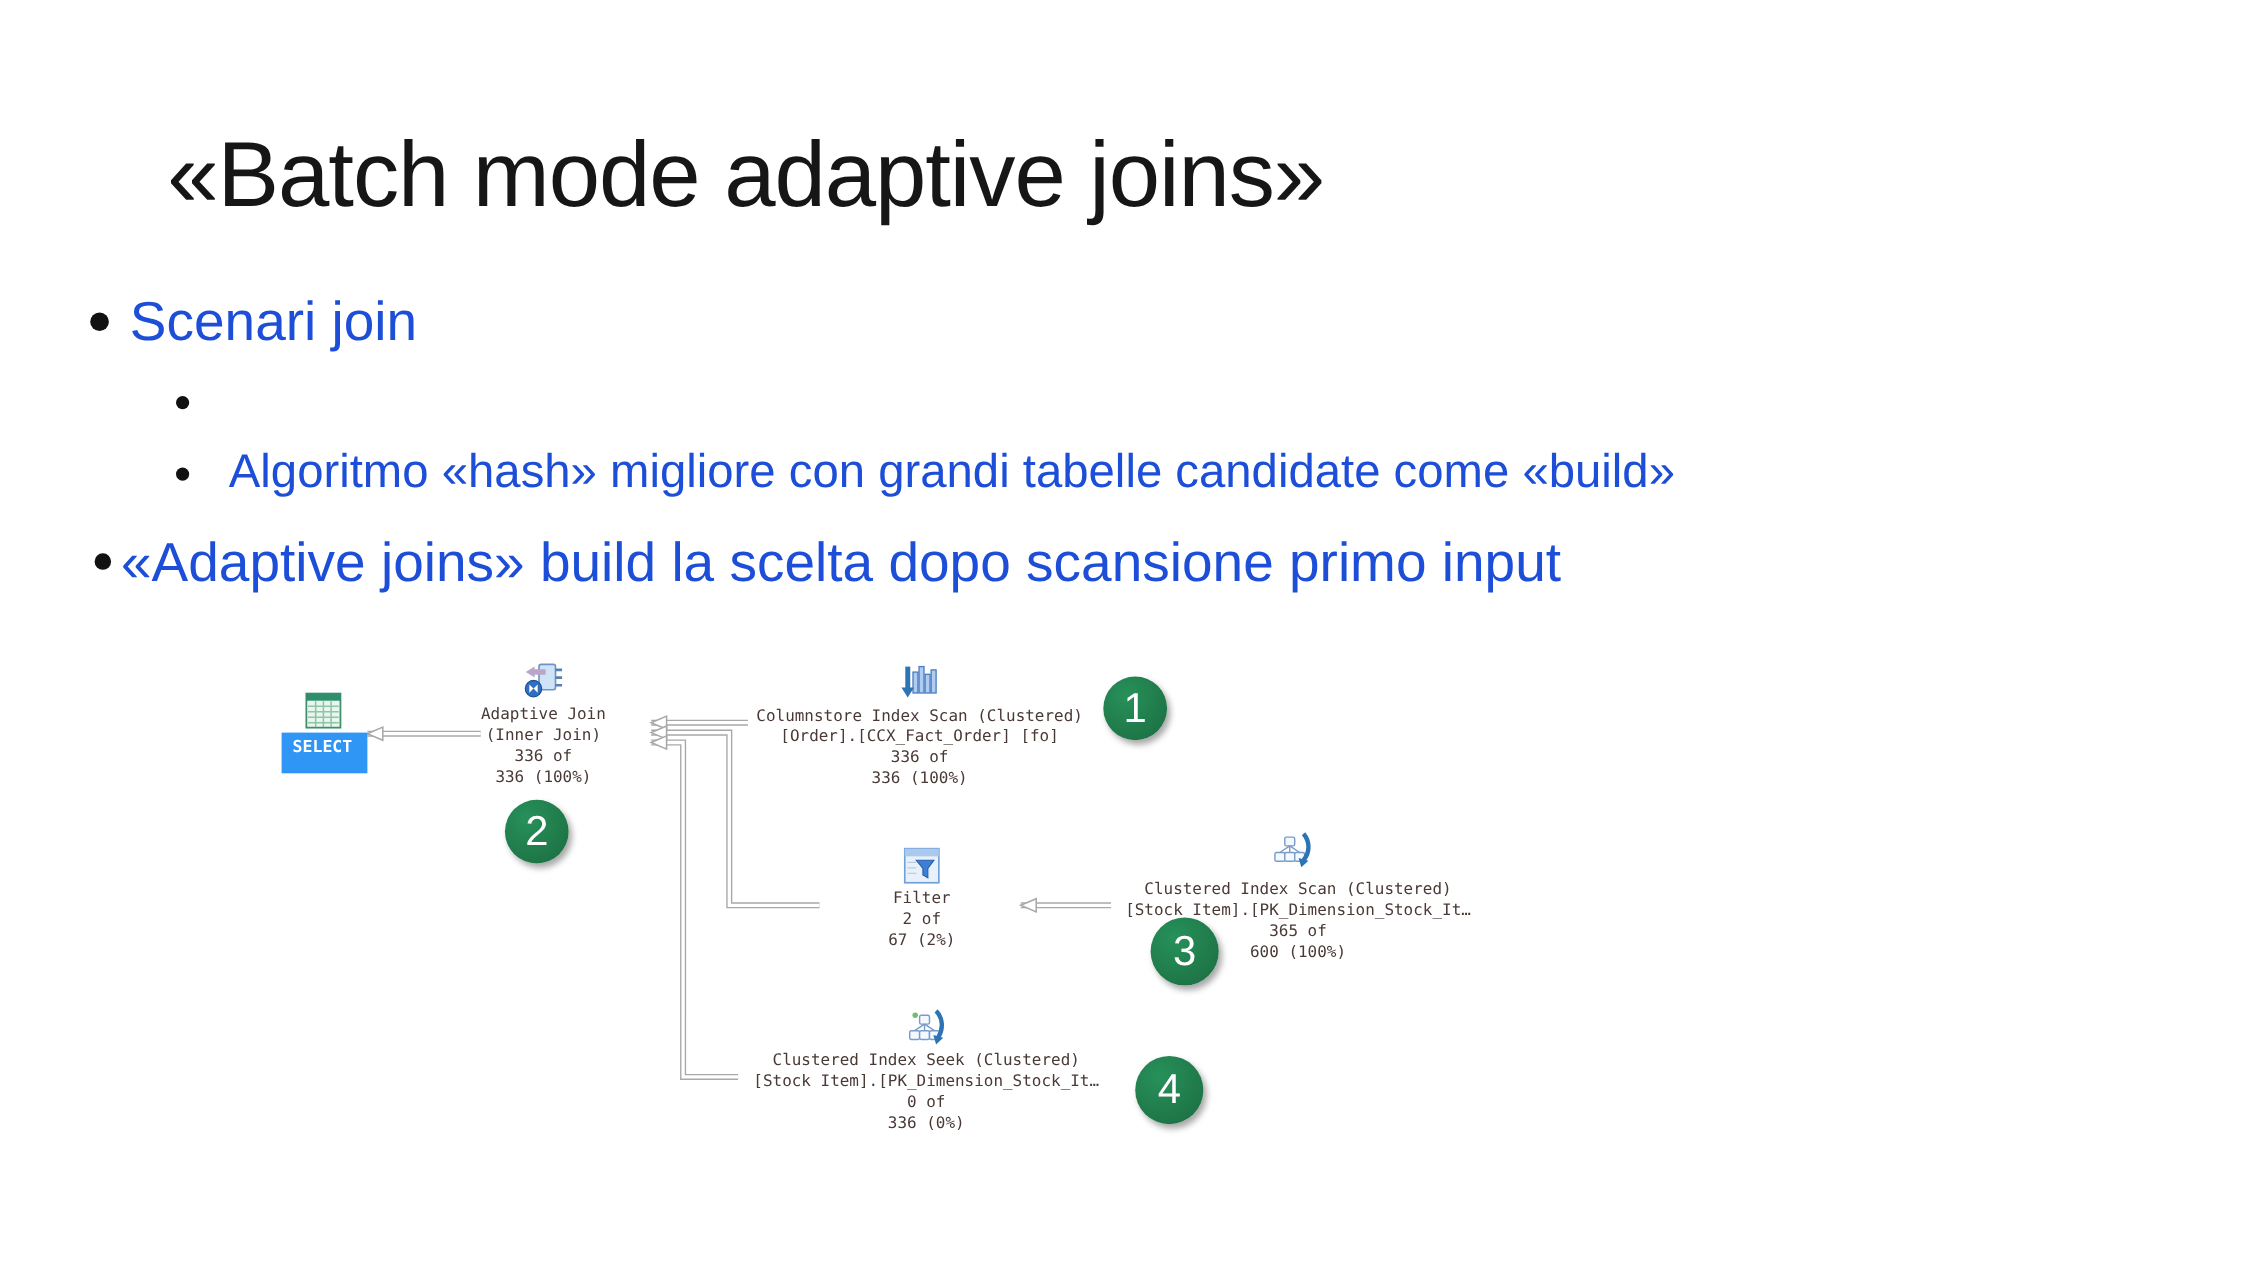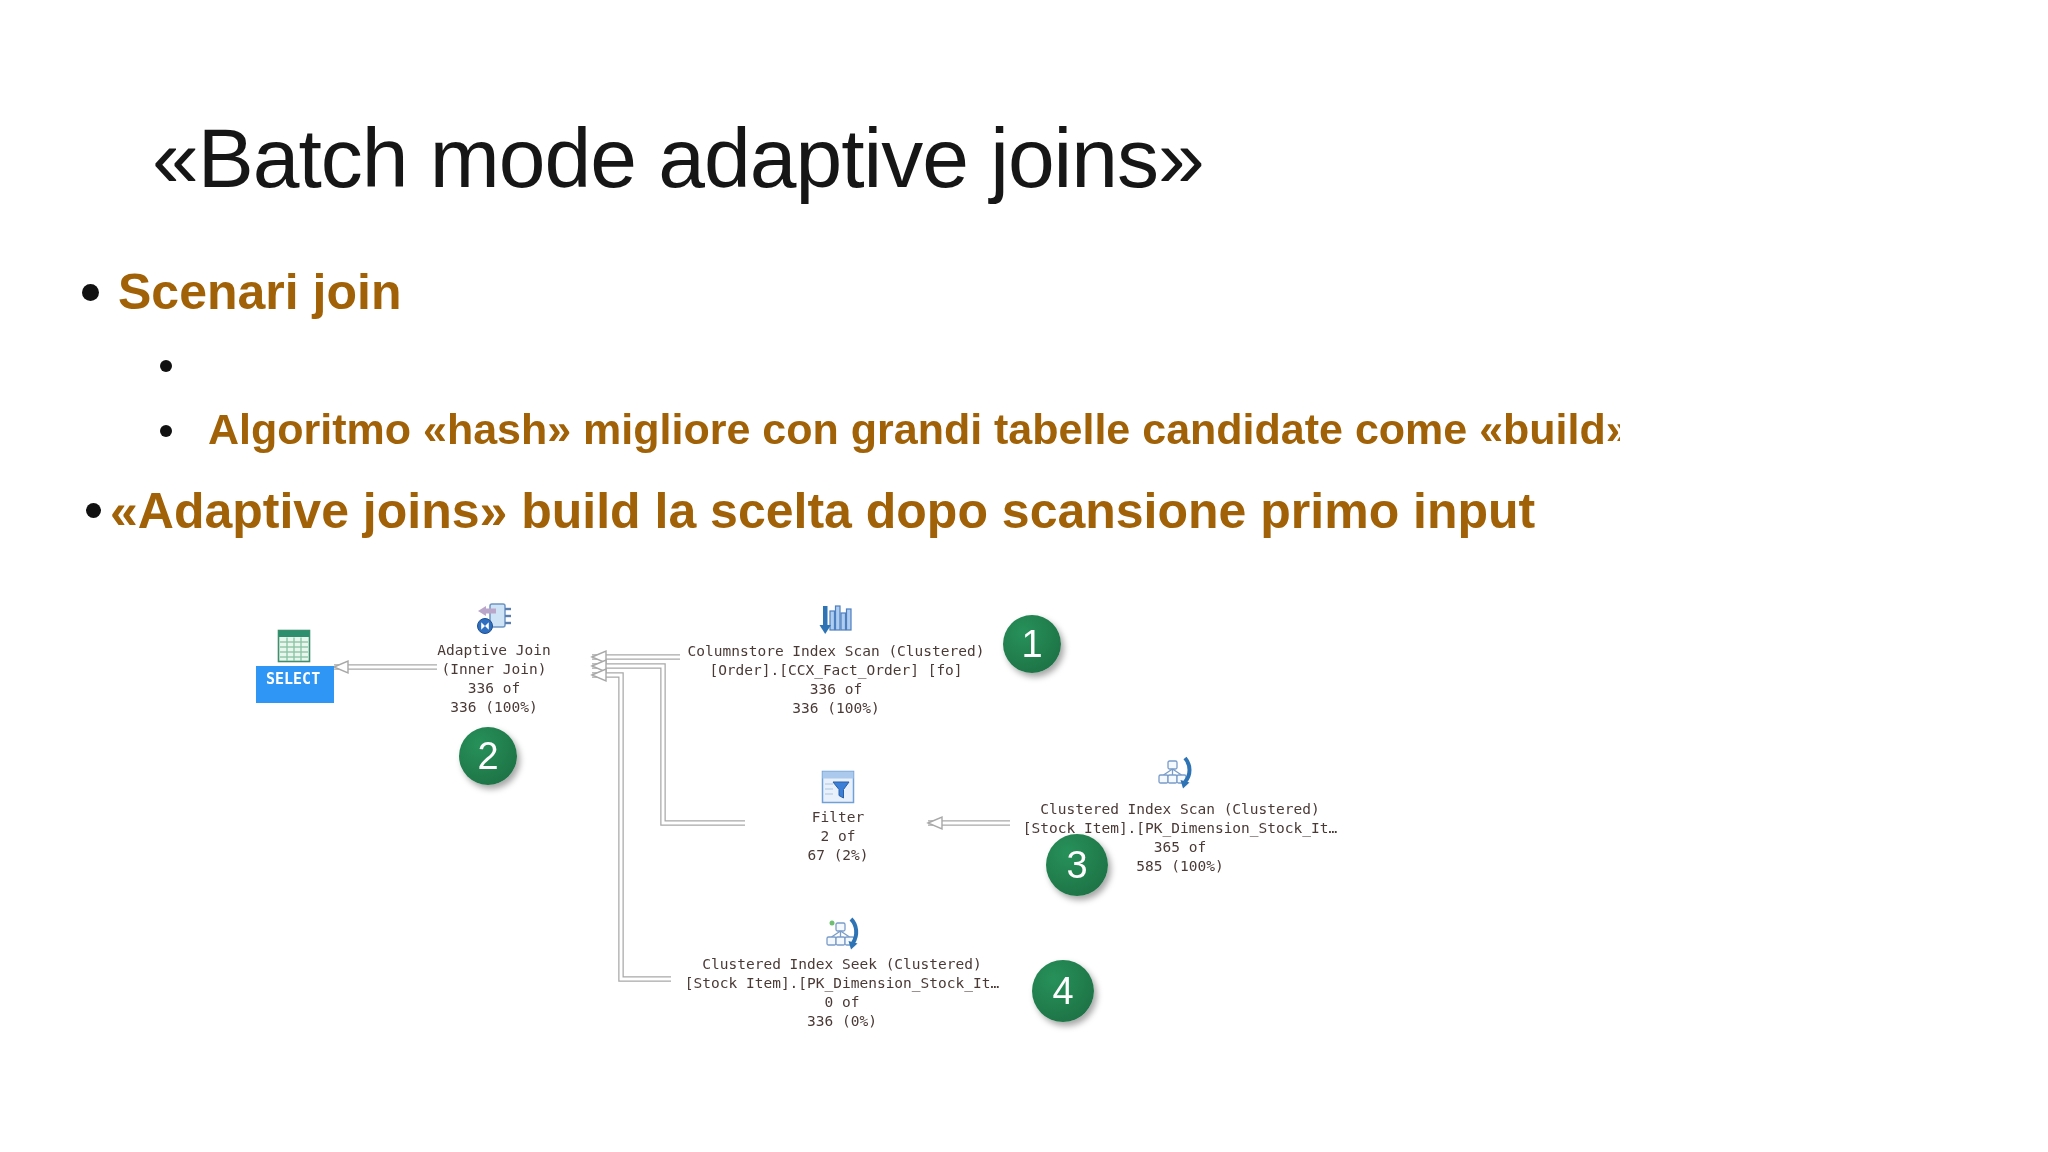--- a/index.html
+++ b/index.html
@@ -10,21 +10,21 @@
   .title{
     position:absolute;left:152px;top:112px;
     font-size:84px;font-weight:300;letter-spacing:-1px;color:#161616;
     white-space:nowrap;line-height:1.1;
   }
   .bullet-dot{position:absolute;background:#111;border-radius:50%;}
   .b1-dot{left:82px;top:284px;width:17px;height:17px;}
   .s1-dot{left:160px;top:360px;width:12px;height:12px;}
   .s2-dot{left:160px;top:425px;width:12px;height:12px;}
   .b2-dot{left:86px;top:503px;width:15px;height:15px;}
-  .bullet-text{position:absolute;color:#a16207;white-space:nowrap;line-height:1.15;font-weight:bold;}
+  .bullet-text{position:absolute;color:#1d4ed8;white-space:nowrap;line-height:1.15;}
   .lvl1{font-size:50px;}
   .lvl2{font-size:43px;}
   .b1-text{left:118px;top:264px;}
   .s1-text{left:208px;top:340px;}
   .s2-text{left:208px;top:405px;}
   .b2-text{left:110px;top:483px;}
 
   
   .connectors{position:absolute;left:0;top:0;pointer-events:none;}
   .plan-label{
@@ -172,21 +172,21 @@
       <rect x="12" y="20" width="9" height="8" rx="1.5"></rect>
       <rect x="21" y="20" width="9" height="8" rx="1.5"></rect>
     </g>
     <path d="M29 3 C35 10 35 20 29 27" fill="none" stroke="#2e74b5" stroke-width="4"></path>
     <polygon points="24.5,25 33.5,27.5 27,33.5" fill="#2e74b5"></polygon>
   </svg>
   <div class="plan-label" style="left:1180px;top:800px;">
     <div>Clustered Index Scan (Clustered)</div>
     <div>[Stock Item].[PK_Dimension_Stock_It…</div>
     <div>365 of</div>
-    <div>585 (100%)</div>
+    <div>600 (100%)</div>
   </div>
 
   <svg class="plan-icon" style="left:824px;top:917px;" width="38" height="38" viewBox="0 0 38 38">
     <g fill="#f4f8ff" stroke="#7a9cc8" stroke-width="1.3">
       <rect x="12" y="6" width="9" height="8" rx="1.5"></rect>
       <line x1="16.5" y1="14" x2="7.5" y2="20"></line>
         <line x1="16.5" y1="14" x2="16.5" y2="20"></line>
         <line x1="16.5" y1="14" x2="25.5" y2="20"></line>
       <rect x="3" y="20" width="9" height="8" rx="1.5"></rect>
       <rect x="12" y="20" width="9" height="8" rx="1.5"></rect>

